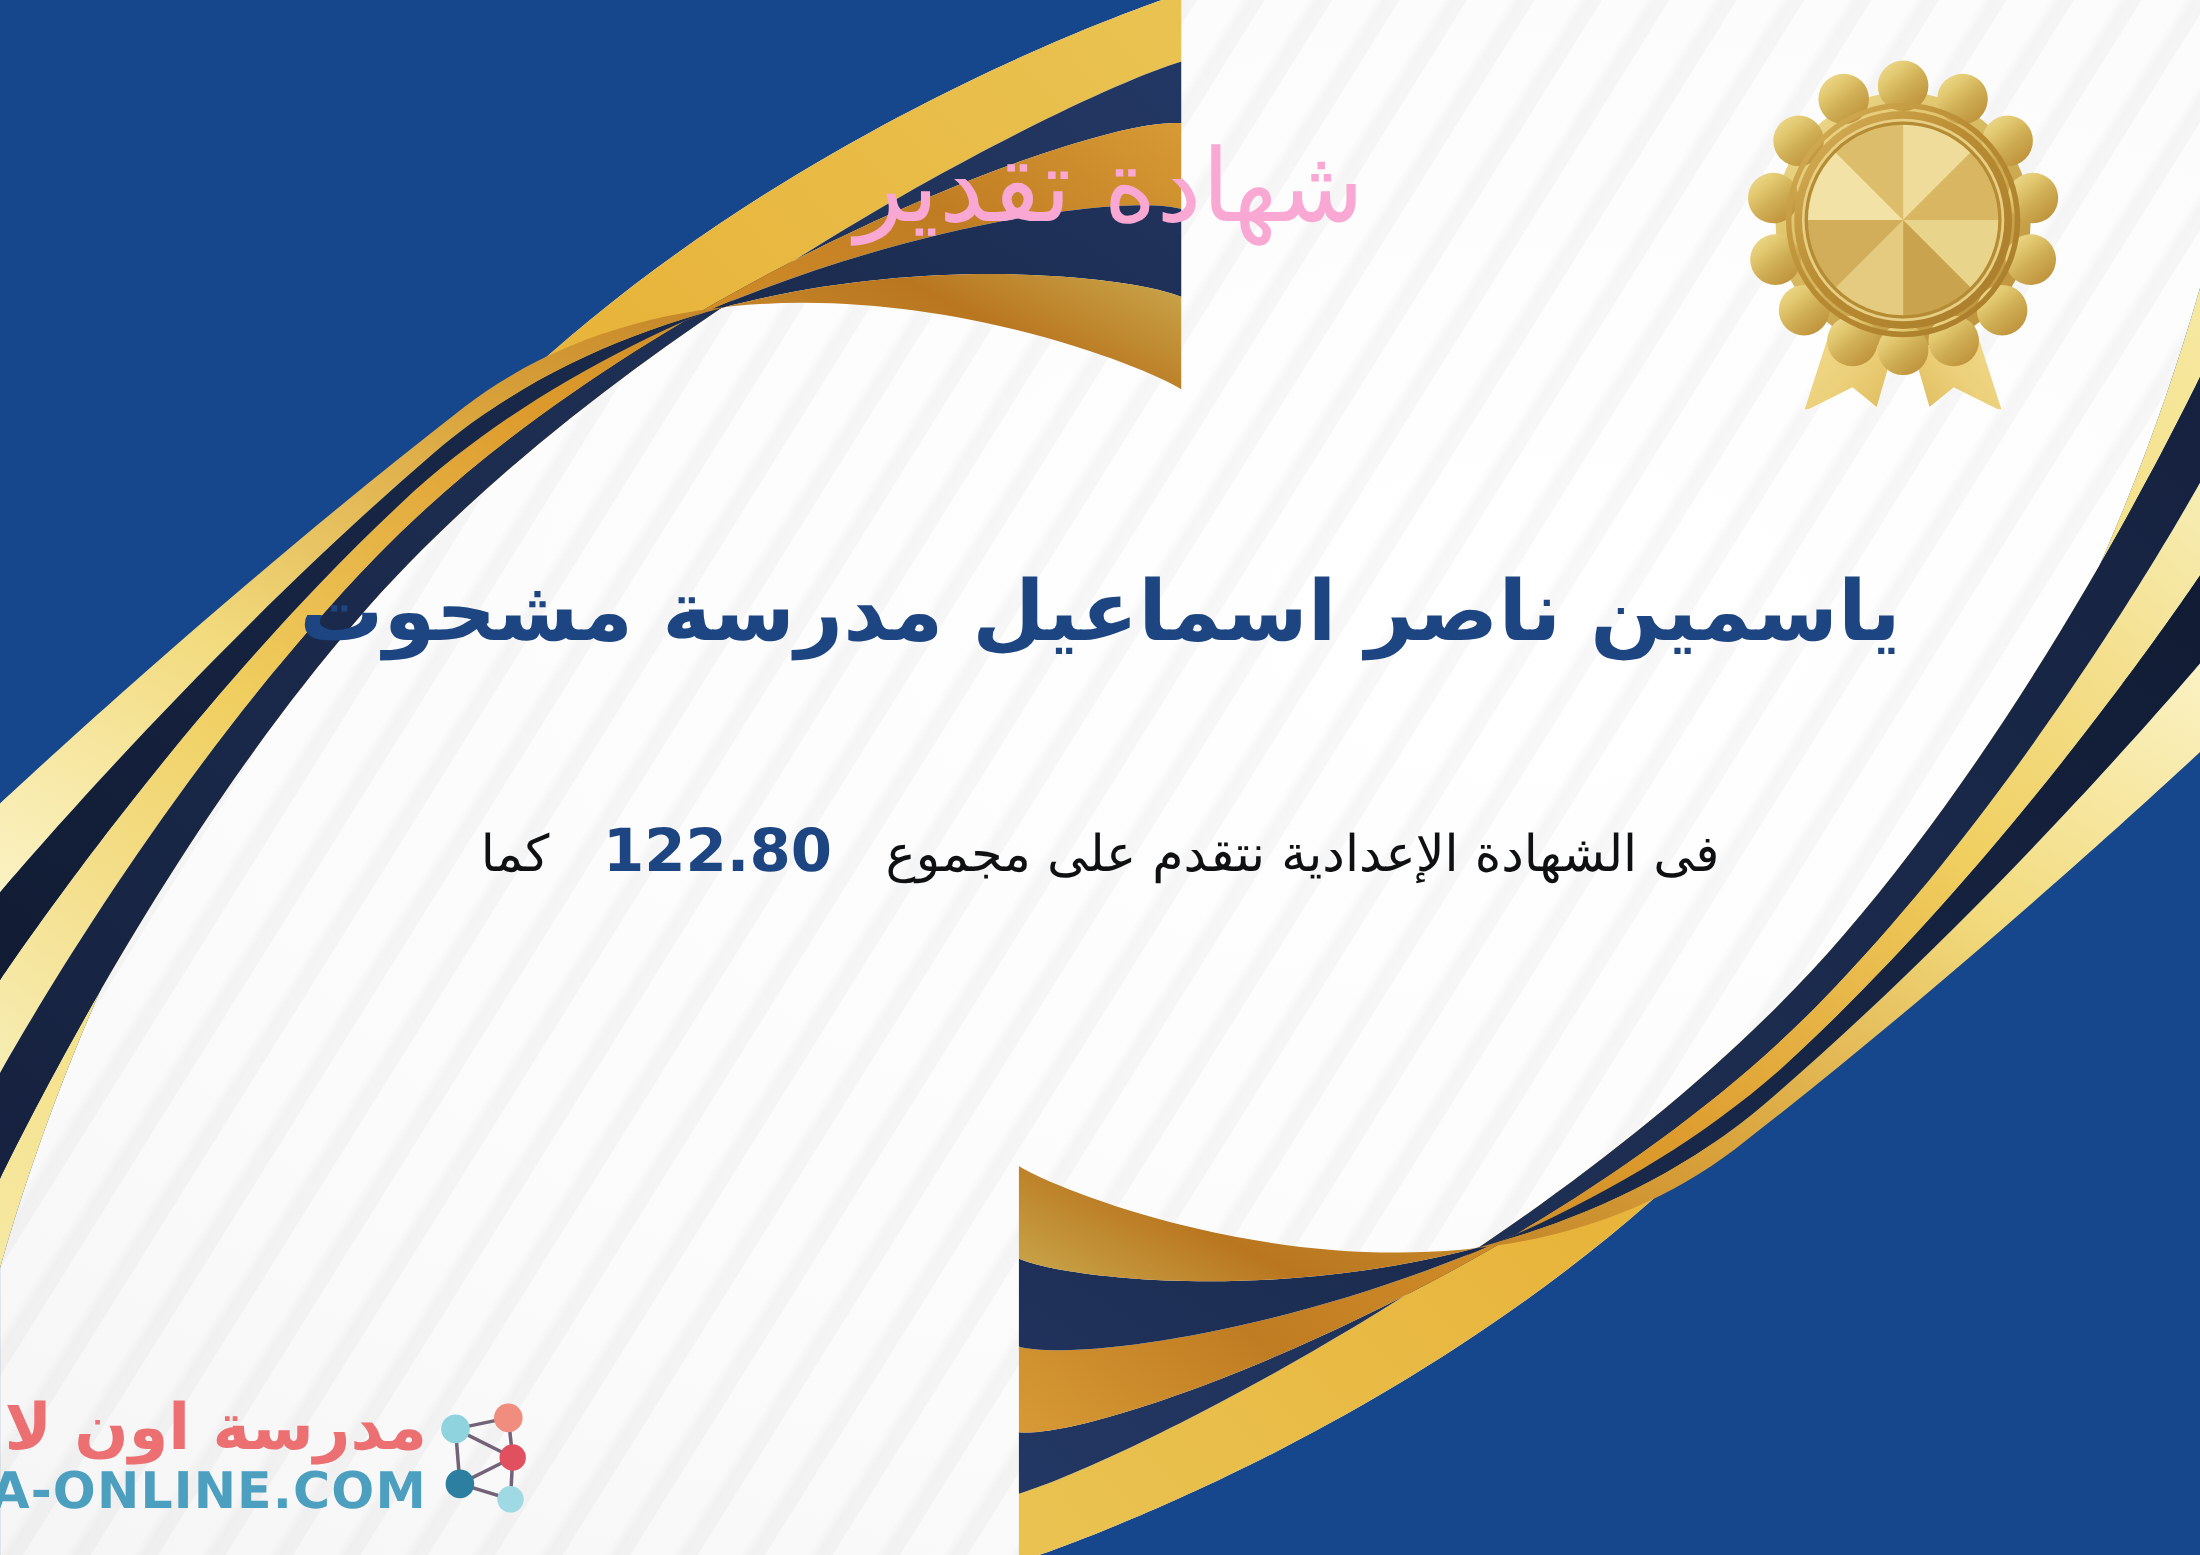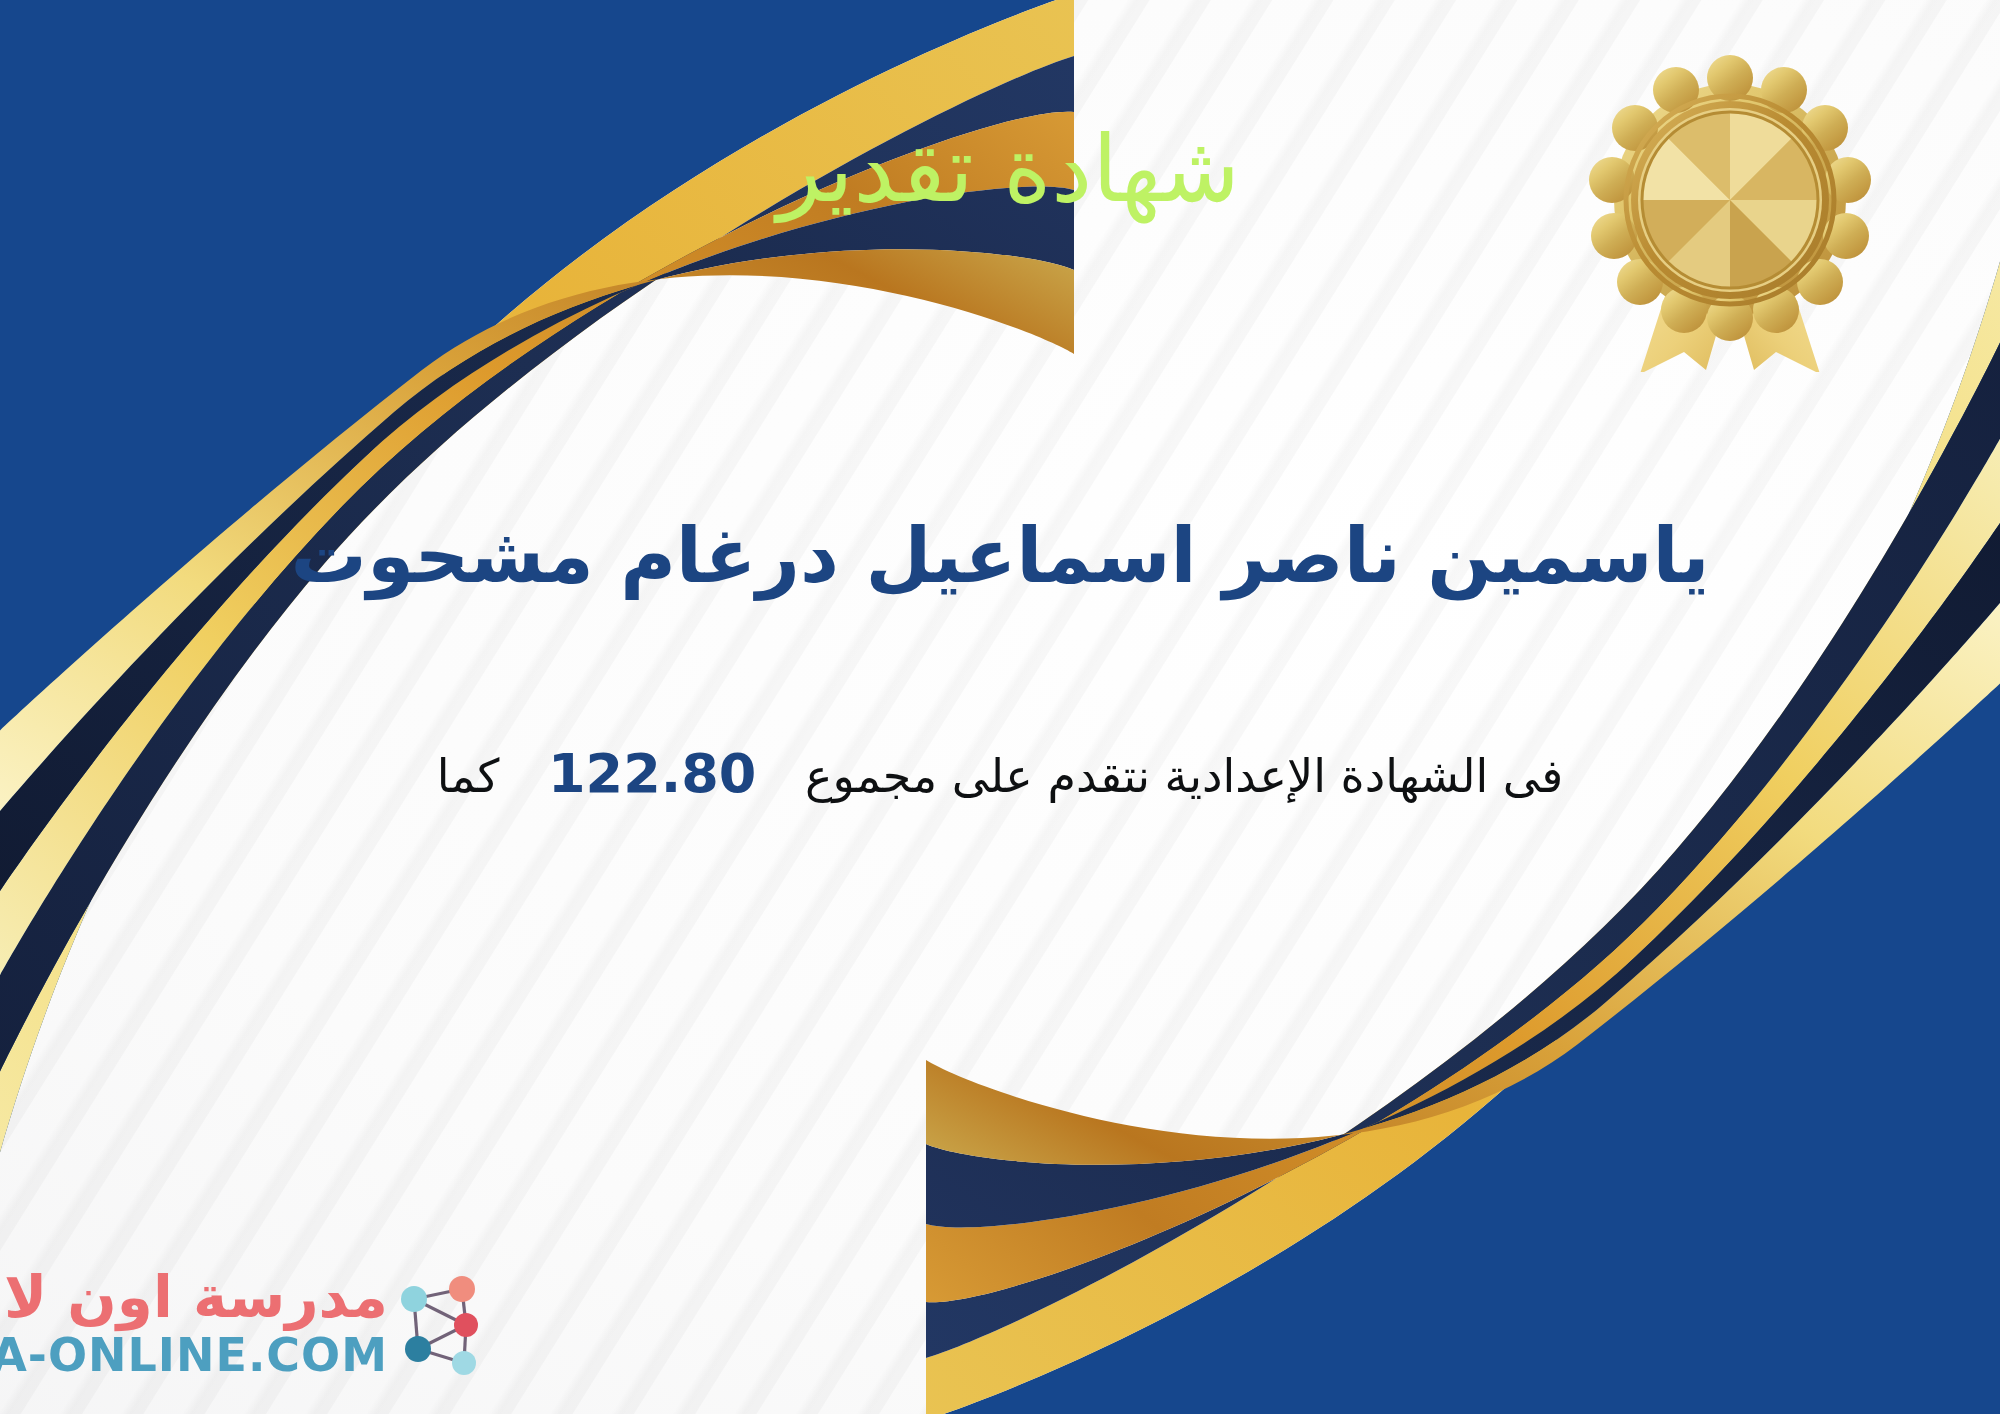--- a/index.html
+++ b/index.html
@@ -55,21 +55,21 @@
     direction:rtl;
   }
 
   .cert-title{
     position:absolute;
     top:122px;left:17px;right:0;
     font-size:92px;
     line-height:1.05;
     font-weight:400;
     letter-spacing:2px;
-    color:#bef264;
+    color:#f9a8d4;
     font-family:"DejaVu Sans","Liberation Sans",sans-serif;
   }
 
   .student-name{
     position:absolute;
     top:512px;left:0;right:0;
     font-size:76px;
     line-height:1.15;
     font-weight:700;
     color:#1c4582;
@@ -271,21 +271,21 @@
       <path d="M150,148 L62,148 A88,88 0 0,1 88,86 Z" fill="#f2e2a6"></path>
       <path d="M150,148 L88,86 A88,88 0 0,1 150,60 Z" fill="#dcbd6b"></path>
     </g>
     <circle cx="150" cy="148" r="88" fill="none" stroke="#b58c34" stroke-width="3"></circle>
   </svg>
 
   <div class="content">
 
     <div class="cert-title">شهادة تقدير</div>
 
-    <div class="student-name">ياسمين ناصر اسماعيل درغام مشحوت</div>
+    <div class="student-name">ياسمين ناصر اسماعيل مدرسة مشحوت</div>
 
     <div class="body-block">
       <span class="body-line">
         <span>فى الشهادة الإعدادية نتقدم على مجموع</span>
         <span class="grade-value">122.80</span>
         <span>كما</span>
       </span>
     </div>
 
   </div>

